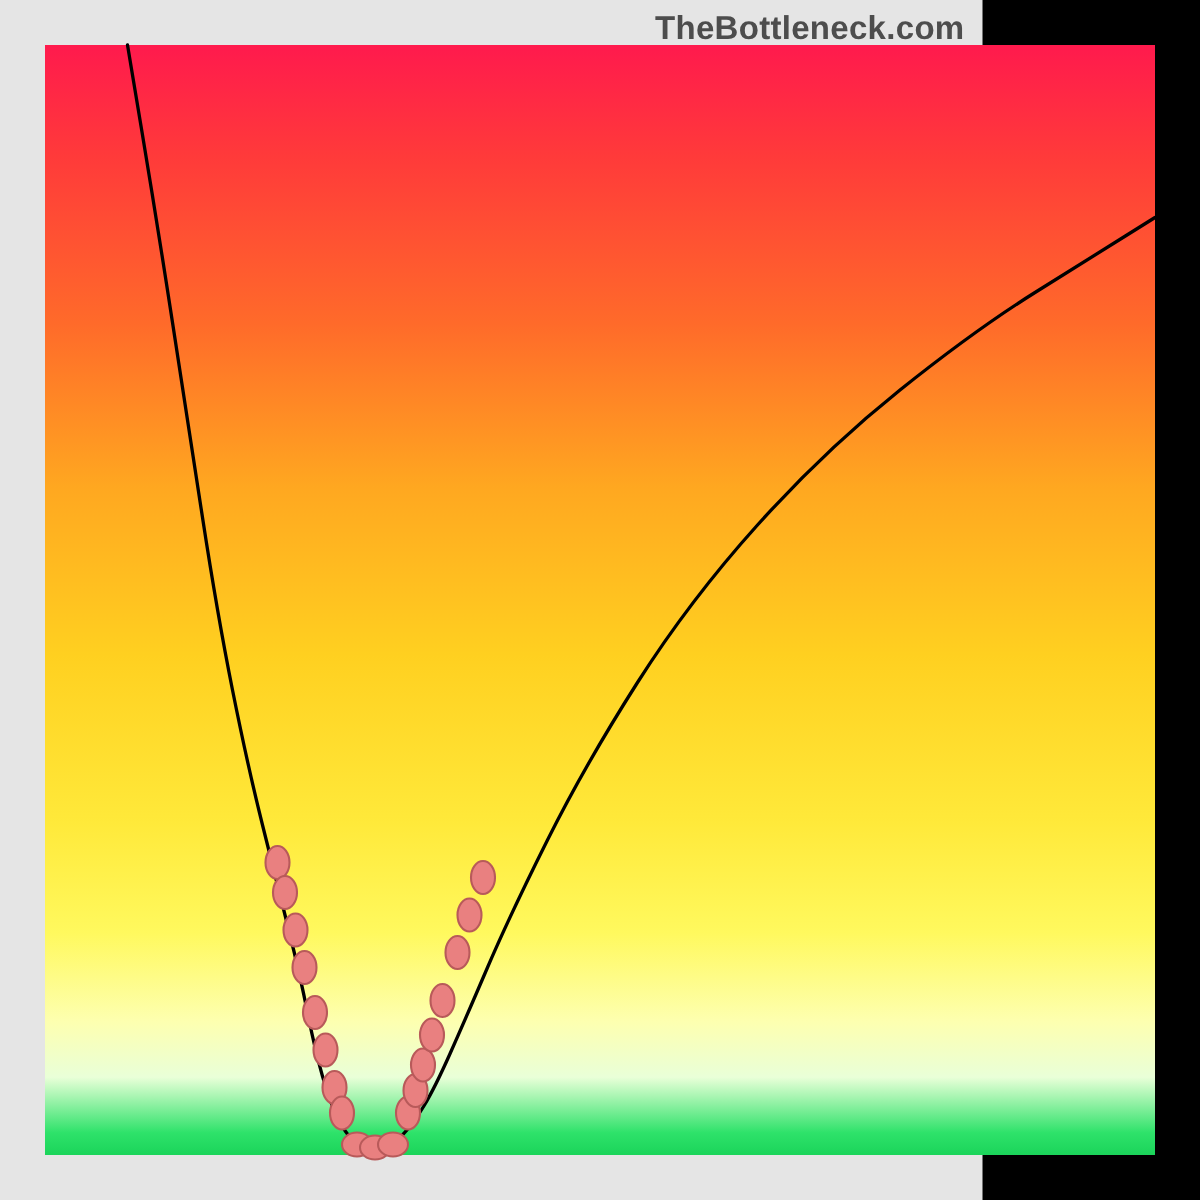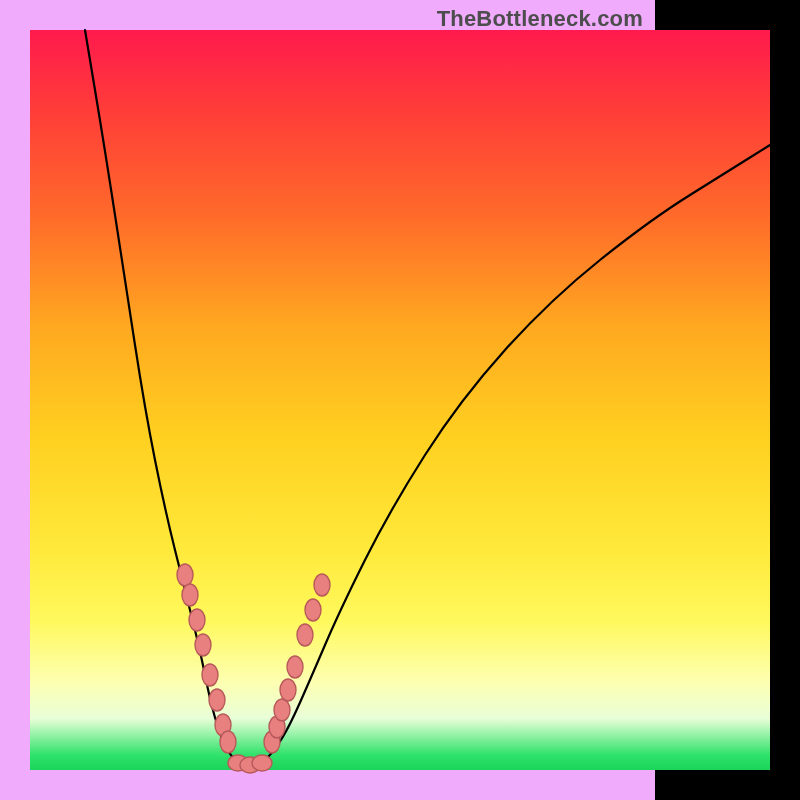--- a/index.html
+++ b/index.html
@@ -1,21 +1,21 @@
 <!DOCTYPE html>
 <html><head>
   <meta charset="utf-8">
   <style>
     * { margin: 0; padding: 0; box-sizing: border-box; }
     html, body { width: 800px; height: 800px; overflow: hidden; background: #000; }
     .frame {
       position: relative;
       width: 655px;
       height: 800px;
-      background: #f0abfc;
+      background: #e5e5e5;
     }
     .plot-area {
       position: absolute;
       left: 30px;
       top: 30px;
       width: 740px;
       height: 740px;
       background: linear-gradient(to bottom,
         #ff1a4d 0%,
         #ff3a3a 10%,

